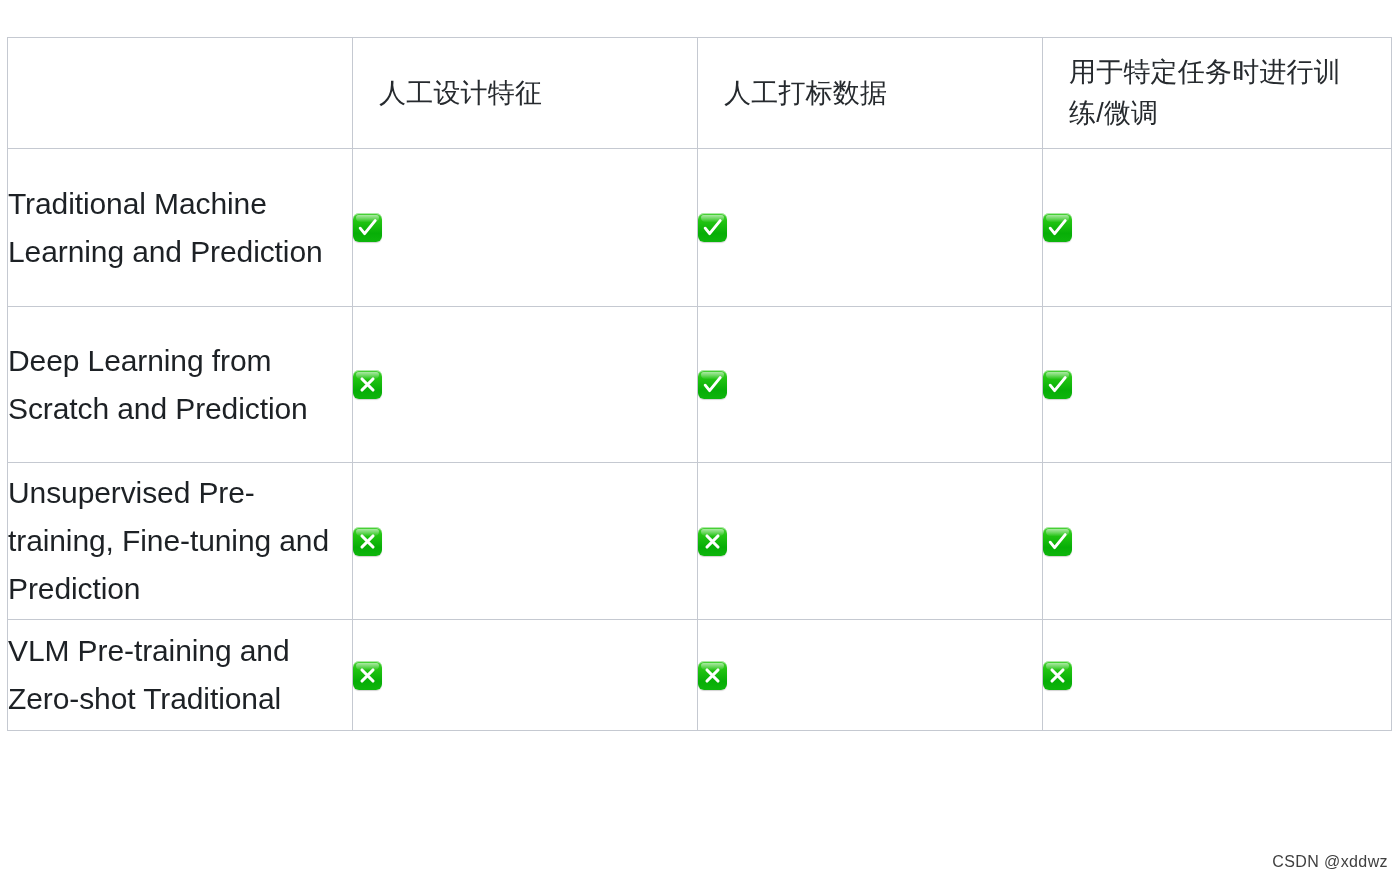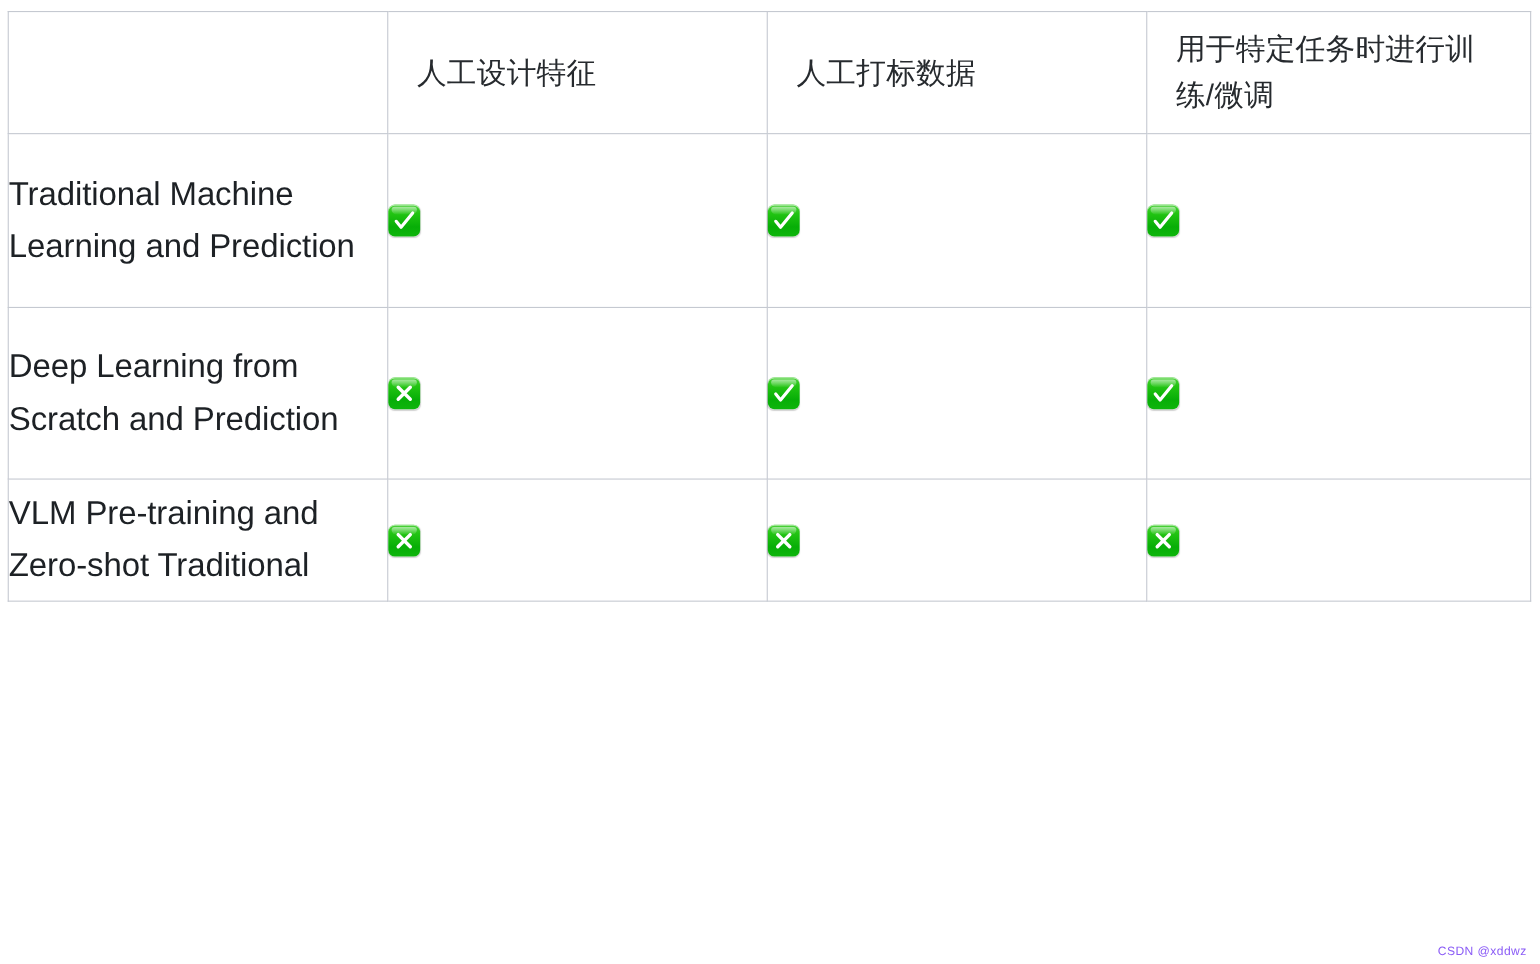--- a/index.html
+++ b/index.html
@@ -20,20 +20,21 @@
     position: absolute;
     left: 7px;
     top: 10px;
     width: 1384px;
   }
 
   table.comparison {
     border-collapse: collapse;
     width: 1384px;
     table-layout: fixed;
+    margin-top: 27px;
   }
 
   table.comparison col.c-label { width: 345px; }
   table.comparison col.c-data  { width: 345px; }
   table.comparison col.c-last  { width: 349px; }
 
   table.comparison th,
   table.comparison td {
     border: 1px solid #c5c9d1;
     vertical-align: middle;
@@ -104,22 +105,22 @@
     top: 0;
     width: 29px;
     height: 29px;
   }
 
   
   .watermark {
     position: absolute;
     right: 12px;
     bottom: 5px;
-    font-size: 11px;
-    color: #8b5cf6;
+    font-size: 16px;
+    color: #404040;
     letter-spacing: 0.4px;
     font-family: "Liberation Sans", "DejaVu Sans", sans-serif;
     white-space: nowrap;
   }
 </style>
 </head>
 <body>
 
 <div class="table-wrap">
   <table class="comparison">
@@ -183,20 +184,44 @@
         <td class="cell-mark">
           <span class="mark">
             <svg viewBox="0 0 29 29">
                 <path d="M7.2 15.2 L11.6 20.6 L22.2 7.6" fill="none" stroke="#ffffff" stroke-width="2.9" stroke-linecap="round" stroke-linejoin="round"></path>
               </svg>
           </span>
         </td>
       </tr>
 
 
+      <tr class="r4">
+        <td class="row-label">Unsupervised Pre-training, Fine-tuning and Prediction</td>
+        <td class="cell-mark">
+          <span class="mark">
+            <svg viewBox="0 0 29 29">
+                <path d="M9 9 L20 20 M20 9 L9 20" fill="none" stroke="#ffffff" stroke-width="3.1" stroke-linecap="round"></path>
+              </svg>
+          </span>
+        </td>
+        <td class="cell-mark">
+          <span class="mark">
+            <svg viewBox="0 0 29 29">
+                <path d="M9 9 L20 20 M20 9 L9 20" fill="none" stroke="#ffffff" stroke-width="3.1" stroke-linecap="round"></path>
+              </svg>
+          </span>
+        </td>
+        <td class="cell-mark">
+          <span class="mark">
+            <svg viewBox="0 0 29 29">
+                <path d="M7.2 15.2 L11.6 20.6 L22.2 7.6" fill="none" stroke="#ffffff" stroke-width="2.9" stroke-linecap="round" stroke-linejoin="round"></path>
+              </svg>
+          </span>
+        </td>
+      </tr>
 
       <tr class="r5">
         <td class="row-label">VLM Pre-training and Zero-shot Traditional</td>
         <td class="cell-mark">
           <span class="mark">
             <svg viewBox="0 0 29 29">
                 <path d="M9 9 L20 20 M20 9 L9 20" fill="none" stroke="#ffffff" stroke-width="3.1" stroke-linecap="round"></path>
               </svg>
           </span>
         </td>

